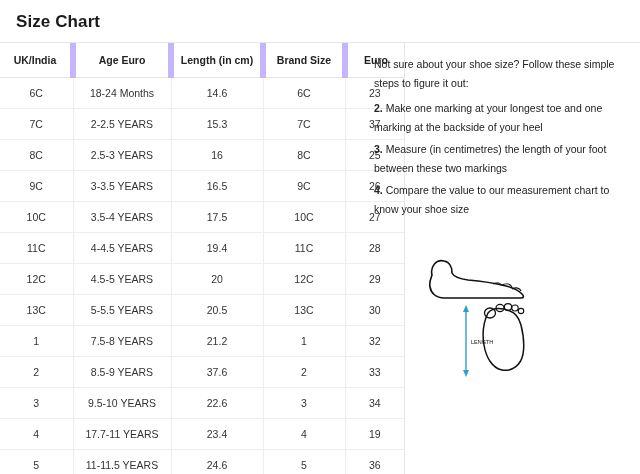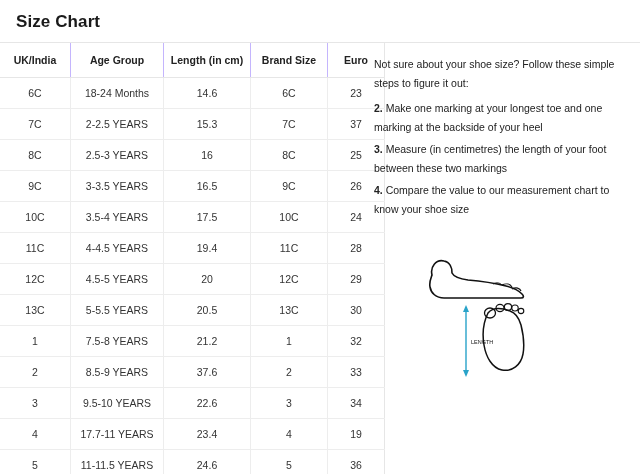--- a/index.html
+++ b/index.html
@@ -46,21 +46,21 @@
     width: 360px;
     table-layout: fixed;
   }
   table.size-table th {
     font-size: 10.5px;
     font-weight: bold;
     color: #222;
     text-align: center;
     padding: 11px 2px 11px 2px;
     border-bottom: 1px solid #e6e6e6;
-    border-right: 1px solid #c4b5fd;
+    border-right: 6px solid #c4b5fd;
     background: #ffffff;
   }
   table.size-table td {
     font-size: 10.5px;
     color: #333;
     text-align: center;
     padding: 9px 2px 9px 2px;
     border-bottom: 1px solid #ededed;
     border-right: 1px solid #ededed;
     background: #ffffff;
@@ -111,21 +111,21 @@
   <div class="title">Size Chart</div>
   <div class="divider"></div>
 
   <div class="content">
 
     <div class="table-wrap">
       <table class="size-table">
         <thead>
           <tr>
             <th class="col-uk">UK/India</th>
-            <th class="col-age">Age Group</th>
+            <th class="col-age">Age Euro</th>
             <th class="col-len">Length (in cm)</th>
             <th class="col-brand">Brand Size</th>
             <th class="col-euro">Euro</th>
           </tr>
         </thead>
         <tbody>
           <tr>
             <td>6C</td>
             <td>18-24 Months</td>
             <td>14.6</td>
@@ -151,21 +151,21 @@
             <td>3-3.5 YEARS</td>
             <td>16.5</td>
             <td>9C</td>
             <td>26</td>
           </tr>
           <tr>
             <td>10C</td>
             <td>3.5-4 YEARS</td>
             <td>17.5</td>
             <td>10C</td>
-            <td>24</td>
+            <td>27</td>
           </tr>
           <tr>
             <td>11C</td>
             <td>4-4.5 YEARS</td>
             <td>19.4</td>
             <td>11C</td>
             <td>28</td>
           </tr>
           <tr>
             <td>12C</td>

